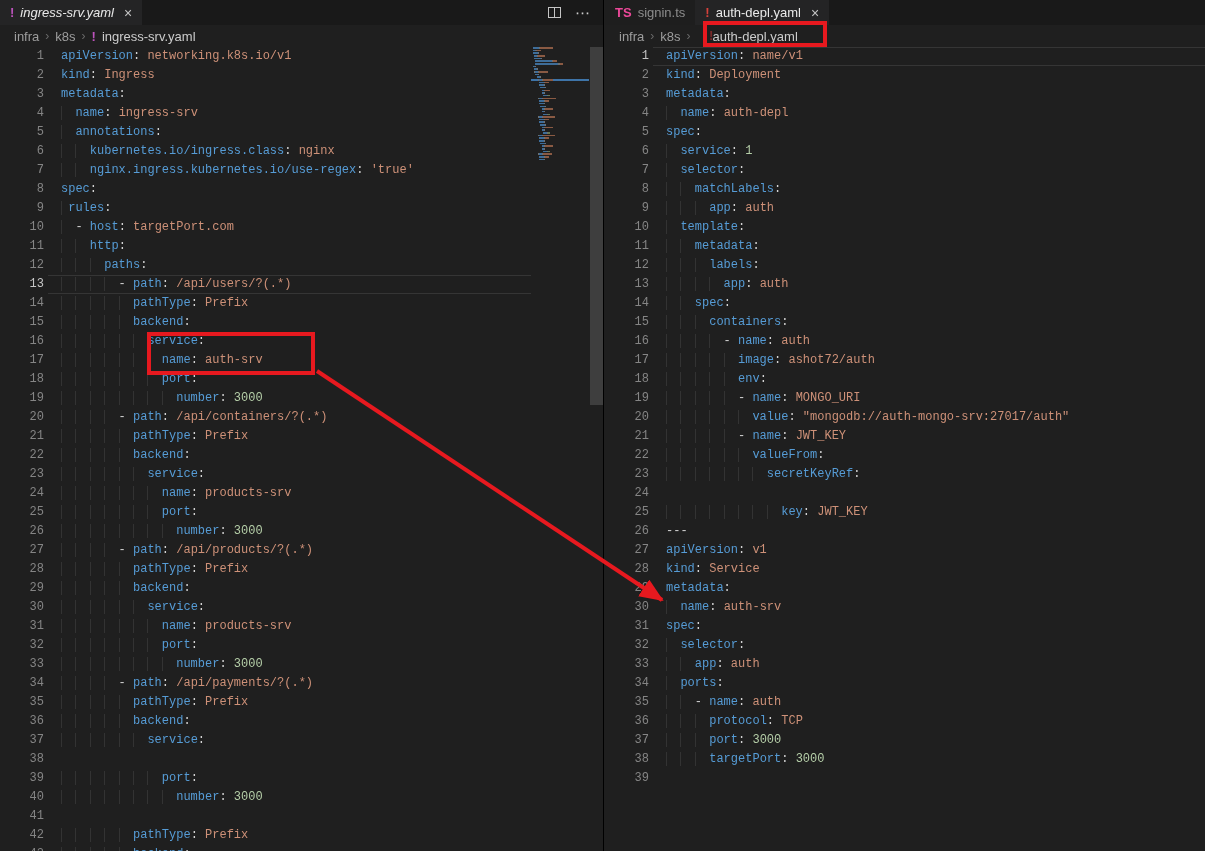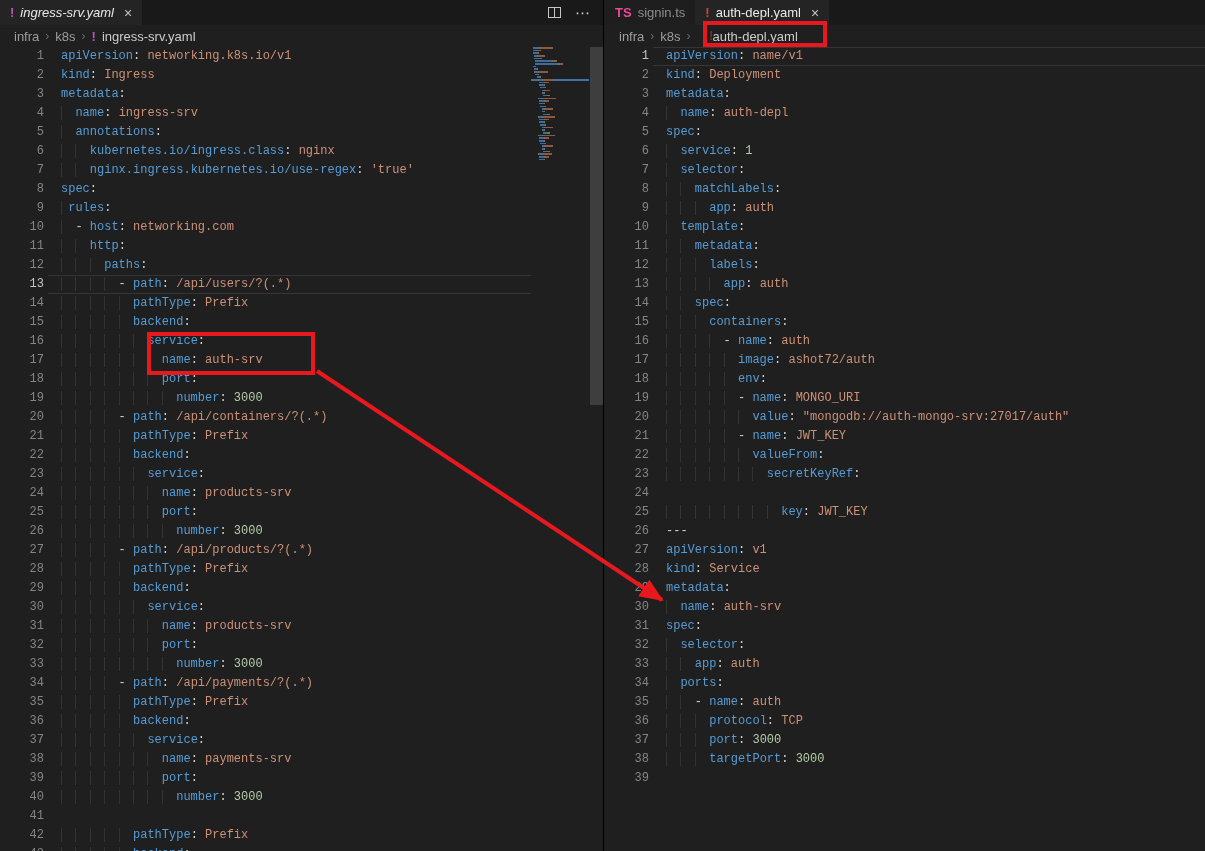--- a/index.html
+++ b/index.html
@@ -80,21 +80,21 @@
   <div class="code-area" id="left-code">
       <div class="code-row"><span class="lnum">1</span><span class="ltext"><span class="t-k">apiVersion</span><span class="t-p">: </span><span class="t-v">networking.k8s.io/v1</span></span></div>
       <div class="code-row"><span class="lnum">2</span><span class="ltext"><span class="t-k">kind</span><span class="t-p">: </span><span class="t-v">Ingress</span></span></div>
       <div class="code-row"><span class="lnum">3</span><span class="ltext"><span class="t-k">metadata</span><span class="t-p">:</span></span></div>
       <div class="code-row"><span class="lnum">4</span><span class="ltext"><span class="t-w">  </span><span class="t-k">name</span><span class="t-p">: </span><span class="t-v">ingress-srv</span></span></div>
       <div class="code-row"><span class="lnum">5</span><span class="ltext"><span class="t-w">  </span><span class="t-k">annotations</span><span class="t-p">:</span></span></div>
       <div class="code-row"><span class="lnum">6</span><span class="ltext"><span class="t-w">    </span><span class="t-k">kubernetes.io/ingress.class</span><span class="t-p">: </span><span class="t-v">nginx</span></span></div>
       <div class="code-row"><span class="lnum">7</span><span class="ltext"><span class="t-w">    </span><span class="t-k">nginx.ingress.kubernetes.io/use-regex</span><span class="t-p">: </span><span class="t-v">'true'</span></span></div>
       <div class="code-row"><span class="lnum">8</span><span class="ltext"><span class="t-k">spec</span><span class="t-p">:</span></span></div>
       <div class="code-row"><span class="lnum">9</span><span class="ltext"><span class="t-w"> </span><span class="t-k">rules</span><span class="t-p">:</span></span></div>
-      <div class="code-row"><span class="lnum">10</span><span class="ltext"><span class="t-w">  </span><span class="t-p">- </span><span class="t-k">host</span><span class="t-p">: </span><span class="t-v">networking.com</span></span></div>
+      <div class="code-row"><span class="lnum">10</span><span class="ltext"><span class="t-w">  </span><span class="t-p">- </span><span class="t-k">host</span><span class="t-p">: </span><span class="t-v">targetPort.com</span></span></div>
       <div class="code-row"><span class="lnum">11</span><span class="ltext"><span class="t-w">    </span><span class="t-k">http</span><span class="t-p">:</span></span></div>
       <div class="code-row"><span class="lnum">12</span><span class="ltext"><span class="t-w">      </span><span class="t-k">paths</span><span class="t-p">:</span></span></div>
       <div class="code-row active"><span class="lnum">13</span><span class="ltext"><span class="t-w">        </span><span class="t-p">- </span><span class="t-k">path</span><span class="t-p">: </span><span class="t-v">/api/users/?(.*)</span></span></div>
       <div class="code-row"><span class="lnum">14</span><span class="ltext"><span class="t-w">          </span><span class="t-k">pathType</span><span class="t-p">: </span><span class="t-v">Prefix</span></span></div>
       <div class="code-row"><span class="lnum">15</span><span class="ltext"><span class="t-w">          </span><span class="t-k">backend</span><span class="t-p">:</span></span></div>
       <div class="code-row"><span class="lnum">16</span><span class="ltext"><span class="t-w">            </span><span class="t-k">service</span><span class="t-p">:</span></span></div>
       <div class="code-row"><span class="lnum">17</span><span class="ltext"><span class="t-w">              </span><span class="t-k">name</span><span class="t-p">: </span><span class="t-v">auth-srv</span></span></div>
       <div class="code-row"><span class="lnum">18</span><span class="ltext"><span class="t-w">              </span><span class="t-k">port</span><span class="t-p">:</span></span></div>
       <div class="code-row"><span class="lnum">19</span><span class="ltext"><span class="t-w">                </span><span class="t-k">number</span><span class="t-p">: </span><span class="t-n">3000</span></span></div>
       <div class="code-row"><span class="lnum">20</span><span class="ltext"><span class="t-w">        </span><span class="t-p">- </span><span class="t-k">path</span><span class="t-p">: </span><span class="t-v">/api/containers/?(.*)</span></span></div>
@@ -108,21 +108,21 @@
       <div class="code-row"><span class="lnum">28</span><span class="ltext"><span class="t-w">          </span><span class="t-k">pathType</span><span class="t-p">: </span><span class="t-v">Prefix</span></span></div>
       <div class="code-row"><span class="lnum">29</span><span class="ltext"><span class="t-w">          </span><span class="t-k">backend</span><span class="t-p">:</span></span></div>
       <div class="code-row"><span class="lnum">30</span><span class="ltext"><span class="t-w">            </span><span class="t-k">service</span><span class="t-p">:</span></span></div>
       <div class="code-row"><span class="lnum">31</span><span class="ltext"><span class="t-w">              </span><span class="t-k">name</span><span class="t-p">: </span><span class="t-v">products-srv</span></span></div>
       <div class="code-row"><span class="lnum">32</span><span class="ltext"><span class="t-w">              </span><span class="t-k">port</span><span class="t-p">:</span></span></div>
       <div class="code-row"><span class="lnum">33</span><span class="ltext"><span class="t-w">                </span><span class="t-k">number</span><span class="t-p">: </span><span class="t-n">3000</span></span></div>
       <div class="code-row"><span class="lnum">34</span><span class="ltext"><span class="t-w">        </span><span class="t-p">- </span><span class="t-k">path</span><span class="t-p">: </span><span class="t-v">/api/payments/?(.*)</span></span></div>
       <div class="code-row"><span class="lnum">35</span><span class="ltext"><span class="t-w">          </span><span class="t-k">pathType</span><span class="t-p">: </span><span class="t-v">Prefix</span></span></div>
       <div class="code-row"><span class="lnum">36</span><span class="ltext"><span class="t-w">          </span><span class="t-k">backend</span><span class="t-p">:</span></span></div>
       <div class="code-row"><span class="lnum">37</span><span class="ltext"><span class="t-w">            </span><span class="t-k">service</span><span class="t-p">:</span></span></div>
-      <div class="code-row"><span class="lnum">38</span><span class="ltext"><span class="t-w">              </span><span class="t-k">name</span><span class="t-p">: </span><span class="t-v">payments-srv</span></span></div>
+      <div class="code-row"><span class="lnum">38</span></div>
       <div class="code-row"><span class="lnum">39</span><span class="ltext"><span class="t-w">              </span><span class="t-k">port</span><span class="t-p">:</span></span></div>
       <div class="code-row"><span class="lnum">40</span><span class="ltext"><span class="t-w">                </span><span class="t-k">number</span><span class="t-p">: </span><span class="t-n">3000</span></span></div>
       <div class="code-row"><span class="lnum">41</span></div>
       <div class="code-row"><span class="lnum">42</span><span class="ltext"><span class="t-w">          </span><span class="t-k">pathType</span><span class="t-p">: </span><span class="t-v">Prefix</span></span></div>
       <div class="code-row"><span class="lnum">43</span><span class="ltext"><span class="t-w">          </span><span class="t-k">backend</span><span class="t-p">:</span></span></div>
     </div>
   <div id="minimap">
     <div id="mm-cursor"></div>
   <div class="mm-mark" style="left: 2px; width: 6.2px; top: 0px; background: rgb(62, 109, 153);"></div>
       <div class="mm-mark" style="left: 8.2px; width: 1.24px; top: 0px; background: rgb(112, 112, 112);"></div>

